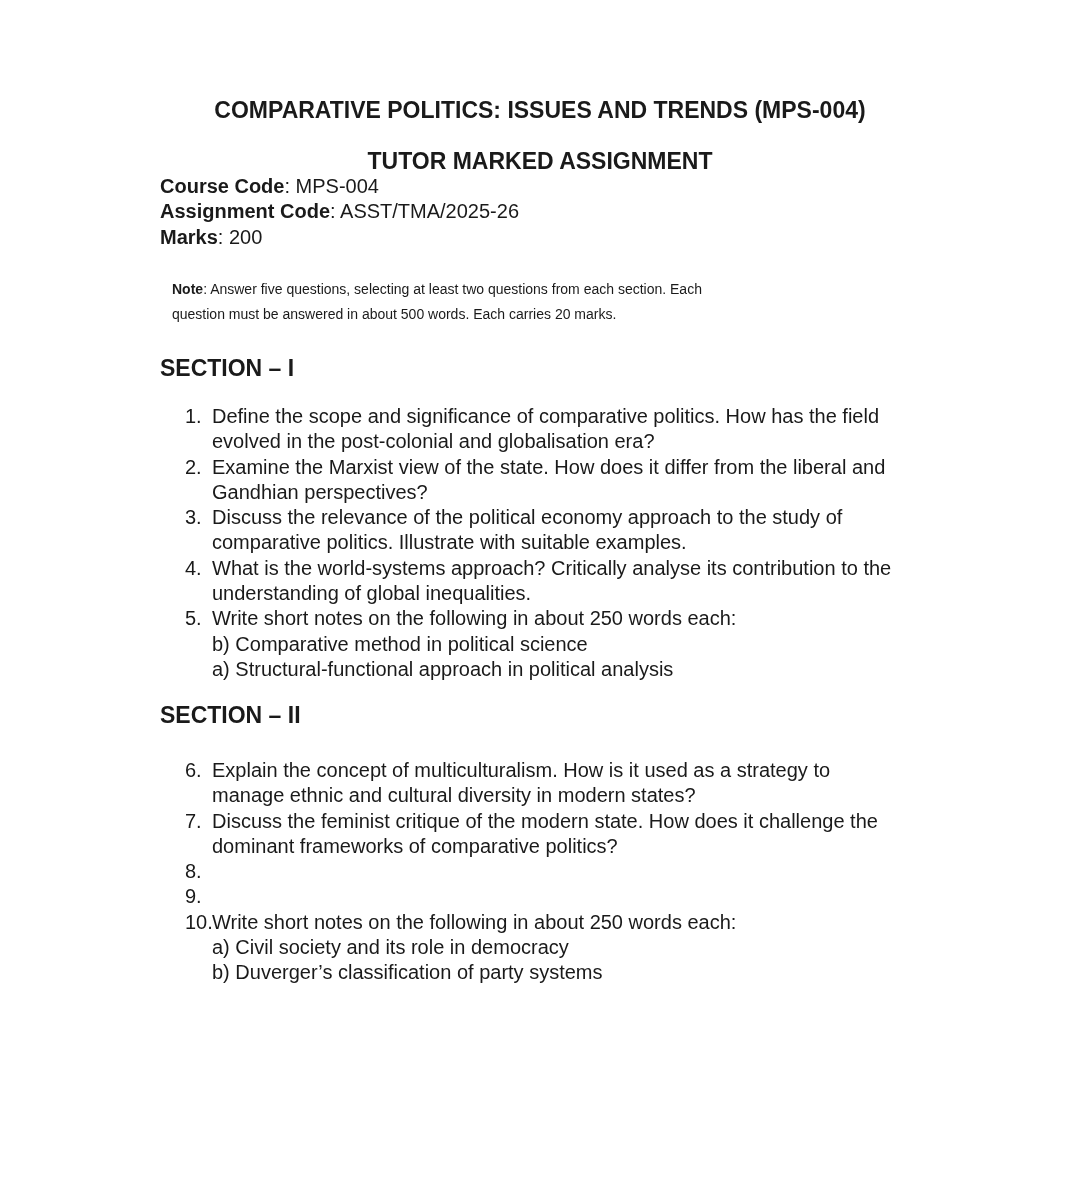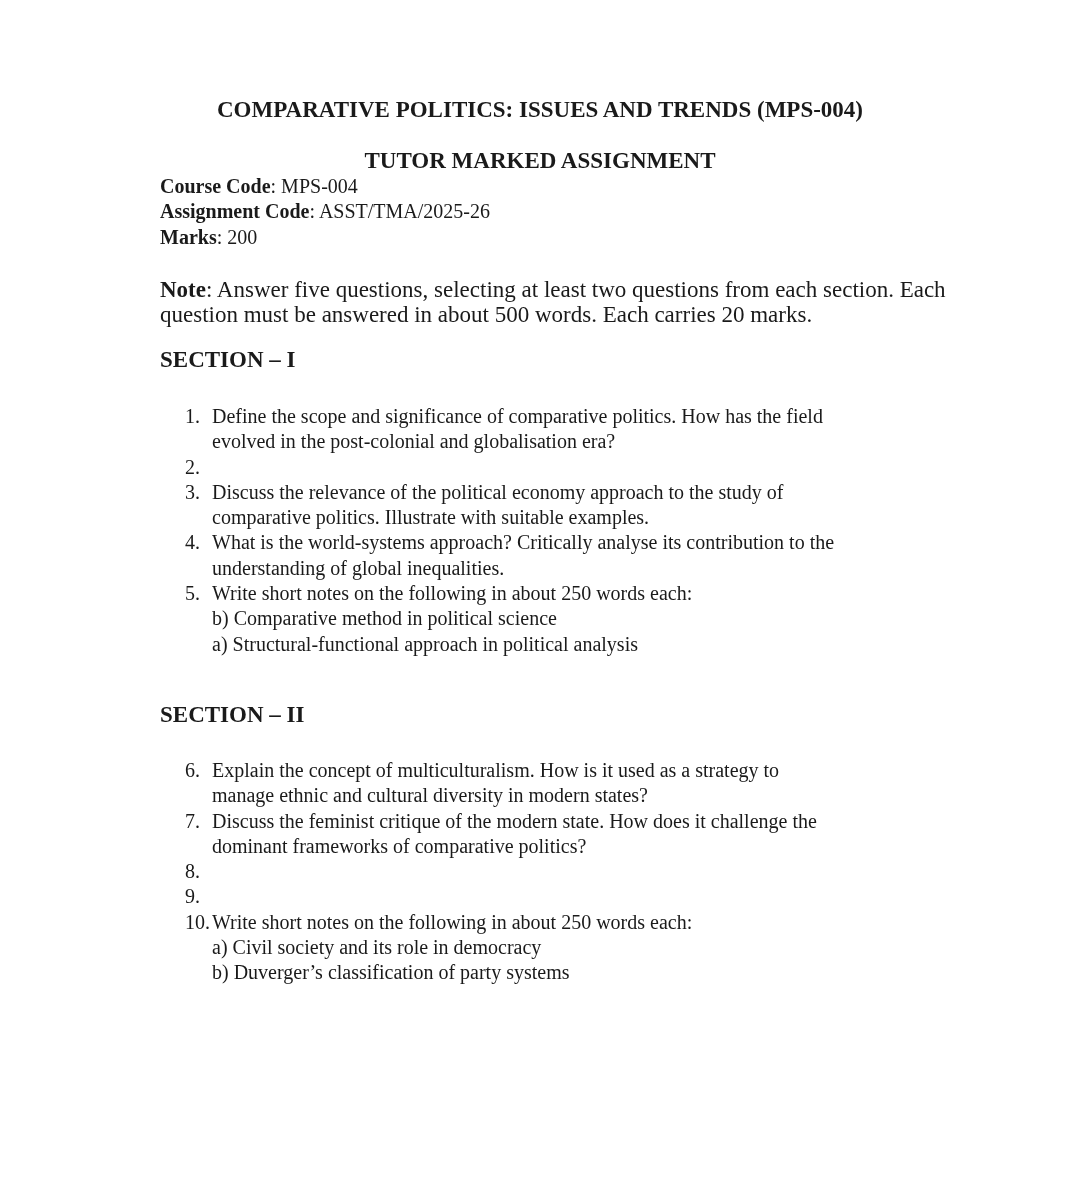--- a/index.html
+++ b/index.html
@@ -6,21 +6,21 @@
     margin: 0;
     padding: 0;
     background: #ffffff;
   }
   .page {
     position: relative;
     width: 1080px;
     height: 1189px;
     background: #ffffff;
     overflow: hidden;
-    font-family: Liberation Serif, serif;
+    font-family: Liberation Sans, sans-serif;
     color: #1a1a1a;
   }
   .doc-title {
     position: absolute;
     left: 160px;
     top: 97px;
     width: 760px;
     text-align: center;
     font-weight: bold;
     font-size: 23px;
@@ -42,37 +42,37 @@
     position: absolute;
     left: 160px;
     top: 174px;
     width: 760px;
     font-size: 20px;
     line-height: 25.3px;
   }
   .meta-line b { font-weight: bold; }
   .note-para {
     position: absolute;
-    left: 160px;
+    left: 172px;
     top: 277px;
     width: 810px;
-    font-size: 23px;
+    font-size: 14px;
     line-height: 25.3px;
   }
   .note-para .note-text { white-space: pre-line; }
   .note-para b { font-weight: bold; }
   .section-heading {
     position: absolute;
     left: 160px;
     font-weight: bold;
     font-size: 23px;
     line-height: 26px;
     white-space: nowrap;
   }
-  .section-heading.s1 { top: 347px; }
+  .section-heading.s1 { top: 355px; }
   .section-heading.s2 { top: 702px; }
   .question-list {
     position: absolute;
     left: 160px;
     width: 840px;
     font-size: 20px;
     line-height: 25.3px;
   }
   .question-list.l1 { top: 404px; }
   .question-list.l2 { top: 758px; }
@@ -110,20 +110,24 @@
   <div class="question-list l1">
     <div class="q-row">
       <div class="q-num">1.</div>
       <div class="q-body">
           <div class="q-text">Define the scope and significance of comparative politics. How has the field
 evolved in the post-colonial and globalisation era?</div>
         </div>
     </div>
     <div class="q-row">
       <div class="q-num">2.</div>
+      <div class="q-body">
+          <div class="q-text">Examine the Marxist view of the state. How does it differ from the liberal and
+Gandhian perspectives?</div>
+        </div>
     </div>
     <div class="q-row">
       <div class="q-num">3.</div>
       <div class="q-body">
           <div class="q-text">Discuss the relevance of the political economy approach to the study of
 comparative politics. Illustrate with suitable examples.</div>
         </div>
     </div>
     <div class="q-row">
       <div class="q-num">4.</div>

